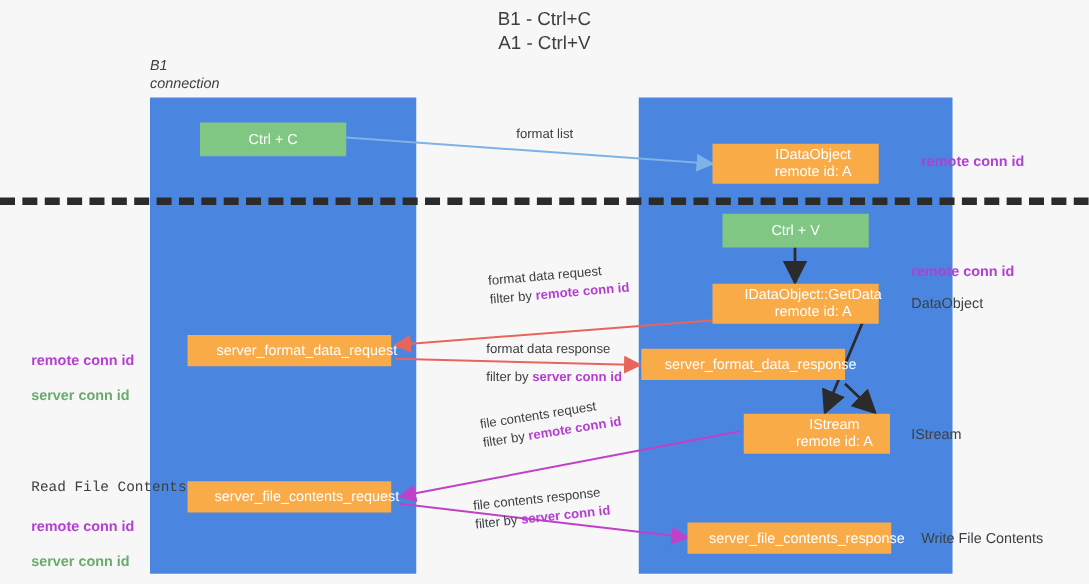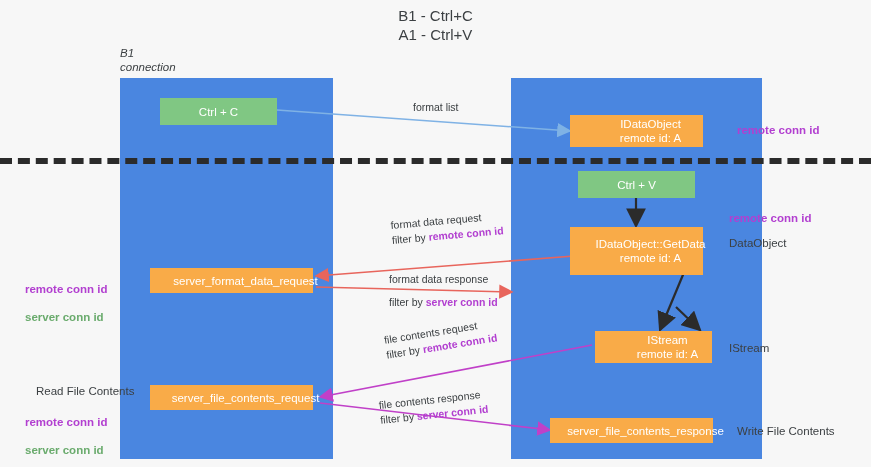--- a/index.html
+++ b/index.html
@@ -117,25 +117,26 @@
 
   <div id="separator"></div>
 
   <div class="node green" style="left:160px;top:98px;width:117px;height:27px;">Ctrl + C</div>
 
   <div class="node orange" style="left:570px;top:115px;width:133px;height:32px;">IDataObject
 remote id: A</div>
 
   <div class="node green" style="left:578px;top:171px;width:117px;height:27px;text-align:right;">Ctrl + V</div>
 
-  <div class="node orange" style="left:570px;top:227px;width:133px;height:48px;">IDataObject::GetData
+  <div class="node orange" style="left:570px;top:227px;width:133px;height:32px;">IDataObject::GetData
 remote id: A</div>
 
   <div class="node orange" style="left:150px;top:268px;width:163px;height:25px;">server_format_data_request</div>
 
+  <div class="node orange" style="left:513px;top:279px;width:163px;height:25px;">server_format_data_response</div>
 
   <div class="node orange" style="left:595px;top:331px;width:117px;height:32px;">IStream
 remote id: A</div>
 
   <div class="node orange" style="left:550px;top:418px;width:163px;height:25px;">server_file_contents_response</div>
 
   <div class="node orange" style="left:150px;top:385px;width:163px;height:25px;">server_file_contents_request</div>
 
   <div class="edge-label" style="left:398px;top:100px;margin-left:15px;">
     <span>format list</span>
@@ -177,20 +178,20 @@
 
   <div class="caption right" style="left:729px;top:341px;">IStream</div>
 
   <div class="caption right" style="left:737px;top:424px;">Write File Contents</div>
 
   <div class="caption leftcol" style="left:25px;top:268px;">
     <div class="k-purple">remote conn id</div>
     <div class="k-green">server conn id</div>
   </div>
 
-  <div class="caption leftcol" style="left:36px;top:384px;">Read File Contents</div>
+  <div class="caption leftcol" style="left:25px;top:384px;font-family:Liberation Mono, monospace;">Read File Contents</div>
 
   <div class="caption leftcol" style="left:25px;top:401px;">
     <div class="k-purple">remote conn id</div>
     <div class="k-green">server conn id</div>
   </div>
 
 </div>
 
 </body></html>

